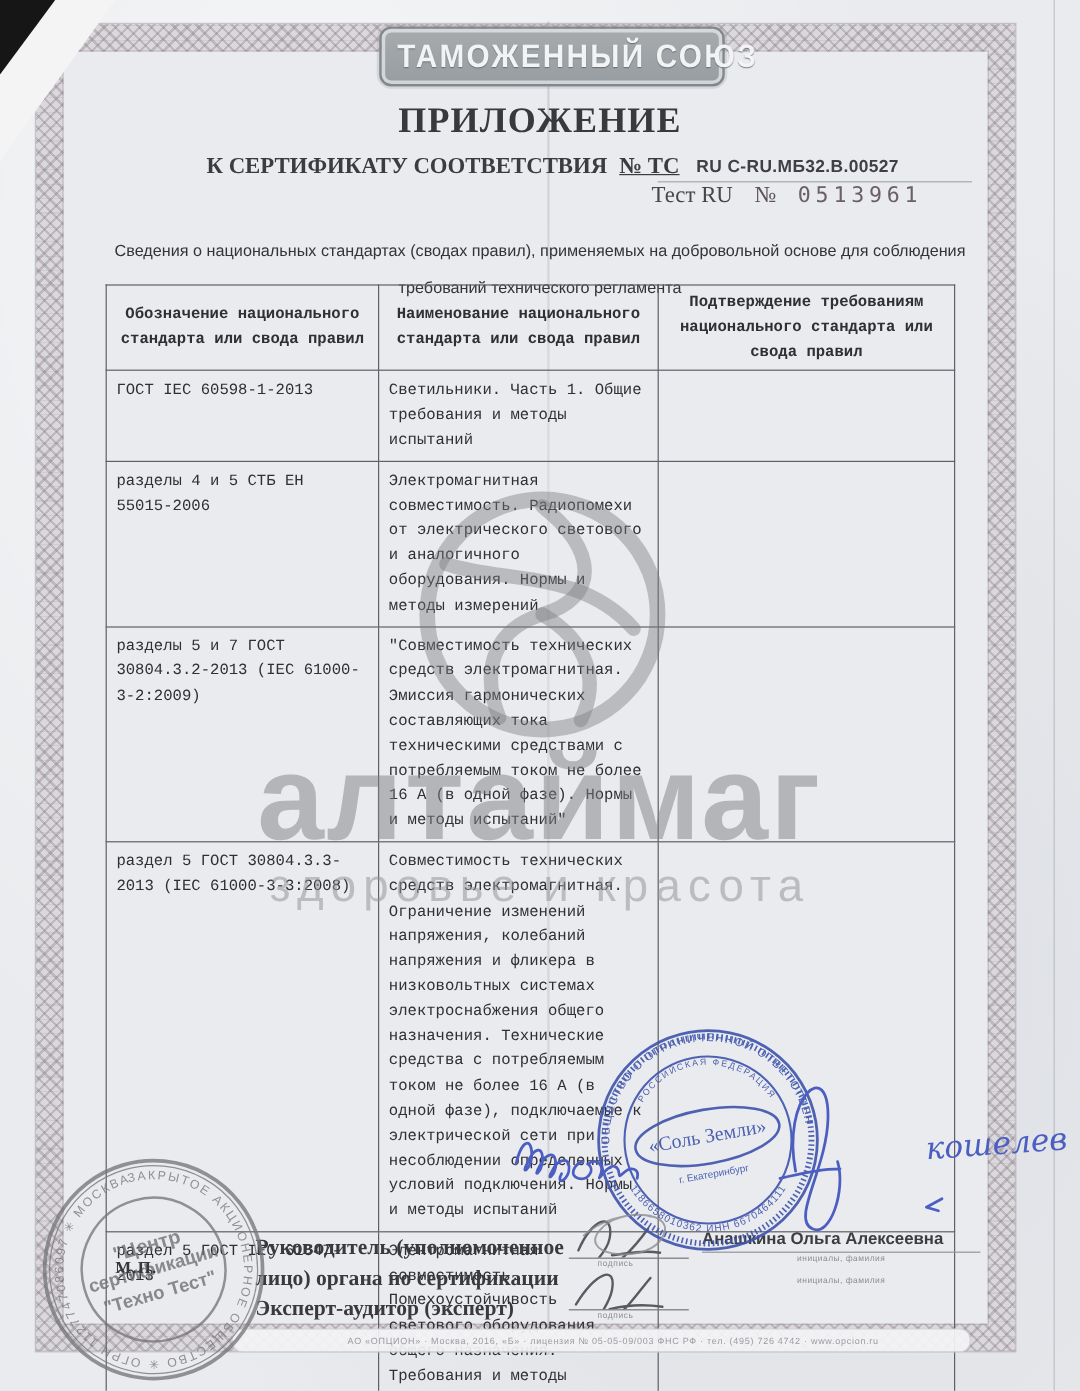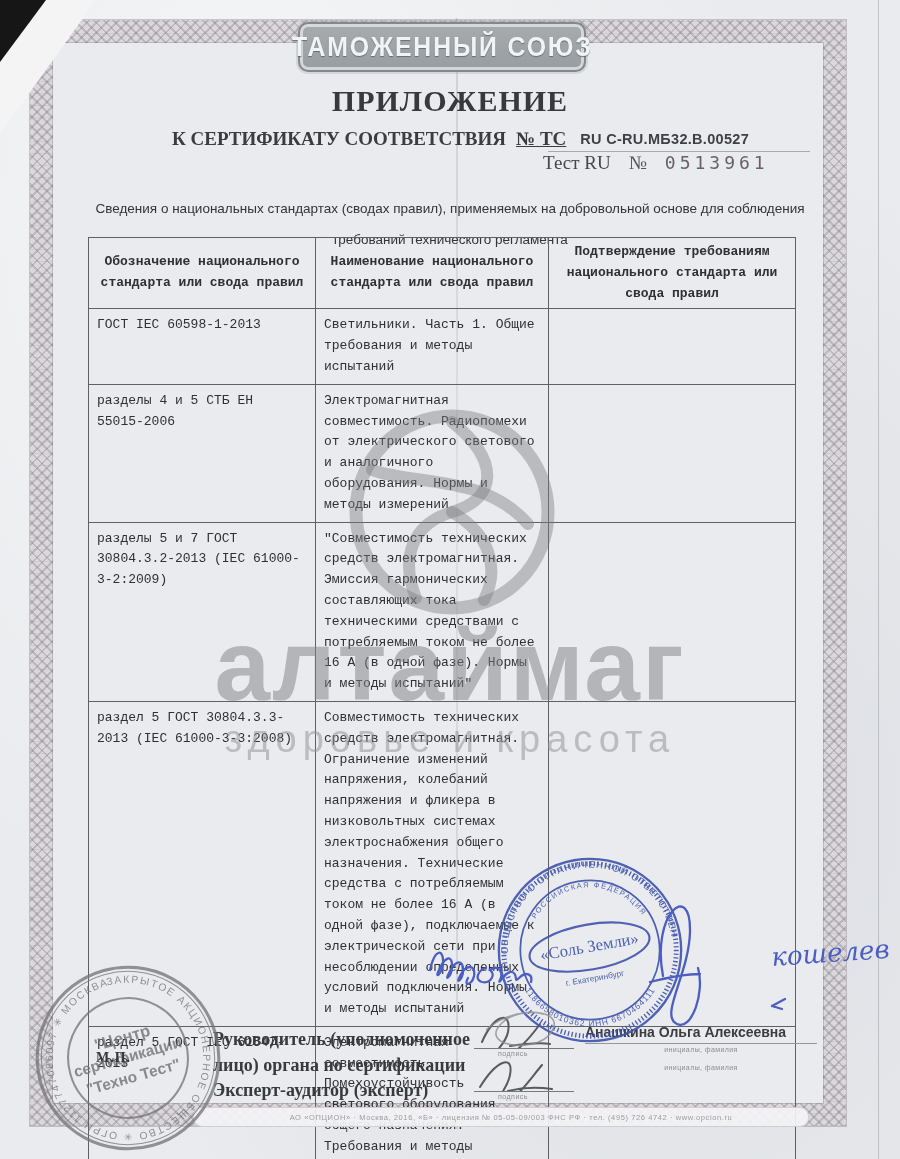--- a/index.html
+++ b/index.html
@@ -24,25 +24,25 @@
   .frame{position:absolute;left:30px;top:20px;width:816px;height:1106px;
     background:
       repeating-linear-gradient(45deg, rgba(122,110,122,.30) 0 2px, rgba(0,0,0,0) 2px 7px),
       repeating-linear-gradient(-45deg, rgba(122,110,122,.30) 0 2px, rgba(0,0,0,0) 2px 7px),
       repeating-linear-gradient(0deg, rgba(122,110,122,.12) 0 1px, rgba(0,0,0,0) 1px 12px),
       #dbd8dc;
     box-shadow:0 0 0 1px rgba(120,110,120,.35);}
   .frame-inner{position:absolute;left:23px;top:23px;right:23px;bottom:23px;background:#e9ebee;
     box-shadow:0 0 0 1px rgba(120,110,120,.30);}
   
-  .badge{position:absolute;left:298px;top:22px;width:284px;height:46px;z-index:5;
+  .badge{position:absolute;left:316px;top:22px;width:284px;height:46px;z-index:5;
     background:linear-gradient(#a7abae,#989da1);
     border:2px solid #83888c;border-radius:10px;
     box-shadow:inset 0 0 0 3px rgba(230,232,234,.75), 0 0 0 2px rgba(150,150,155,.25);
-    display:flex;align-items:center;justify-content:center;}
+    display:flex;align-items:center;justify-content:flex-start;}
   .badge span{color:#f2f3f4;font-weight:bold;font-size:27px;letter-spacing:2px;
     transform:scaleX(.92);text-shadow:0 1px 1px rgba(90,95,100,.8);white-space:nowrap;}
   .title{position:absolute;left:0;right:0;top:84px;text-align:center;
     font-family:"Liberation Serif", serif;font-weight:bold;font-size:30px;letter-spacing:1px;color:#39393d;}
   .cert-line{position:absolute;left:172px;top:128px;display:flex;align-items:center;gap:10px;}
   .cert-label{font-family:"Liberation Serif", serif;font-weight:bold;font-size:19px;color:#3b3b40;}
   .cert-no-sign{font-family:"Liberation Serif", serif;font-weight:bold;font-size:19px;color:#3b3b40;text-decoration:underline;}
   .cert-number{font-size:14.5px;font-weight:bold;color:#3f3f46;letter-spacing:.3px;padding-left:4px;}
   .cert-underline{position:absolute;left:548px;top:151px;width:262px;height:1px;background:rgba(110,115,125,.55);}
   .series-line{position:absolute;left:543px;top:152px;display:flex;align-items:baseline;gap:18px;}

